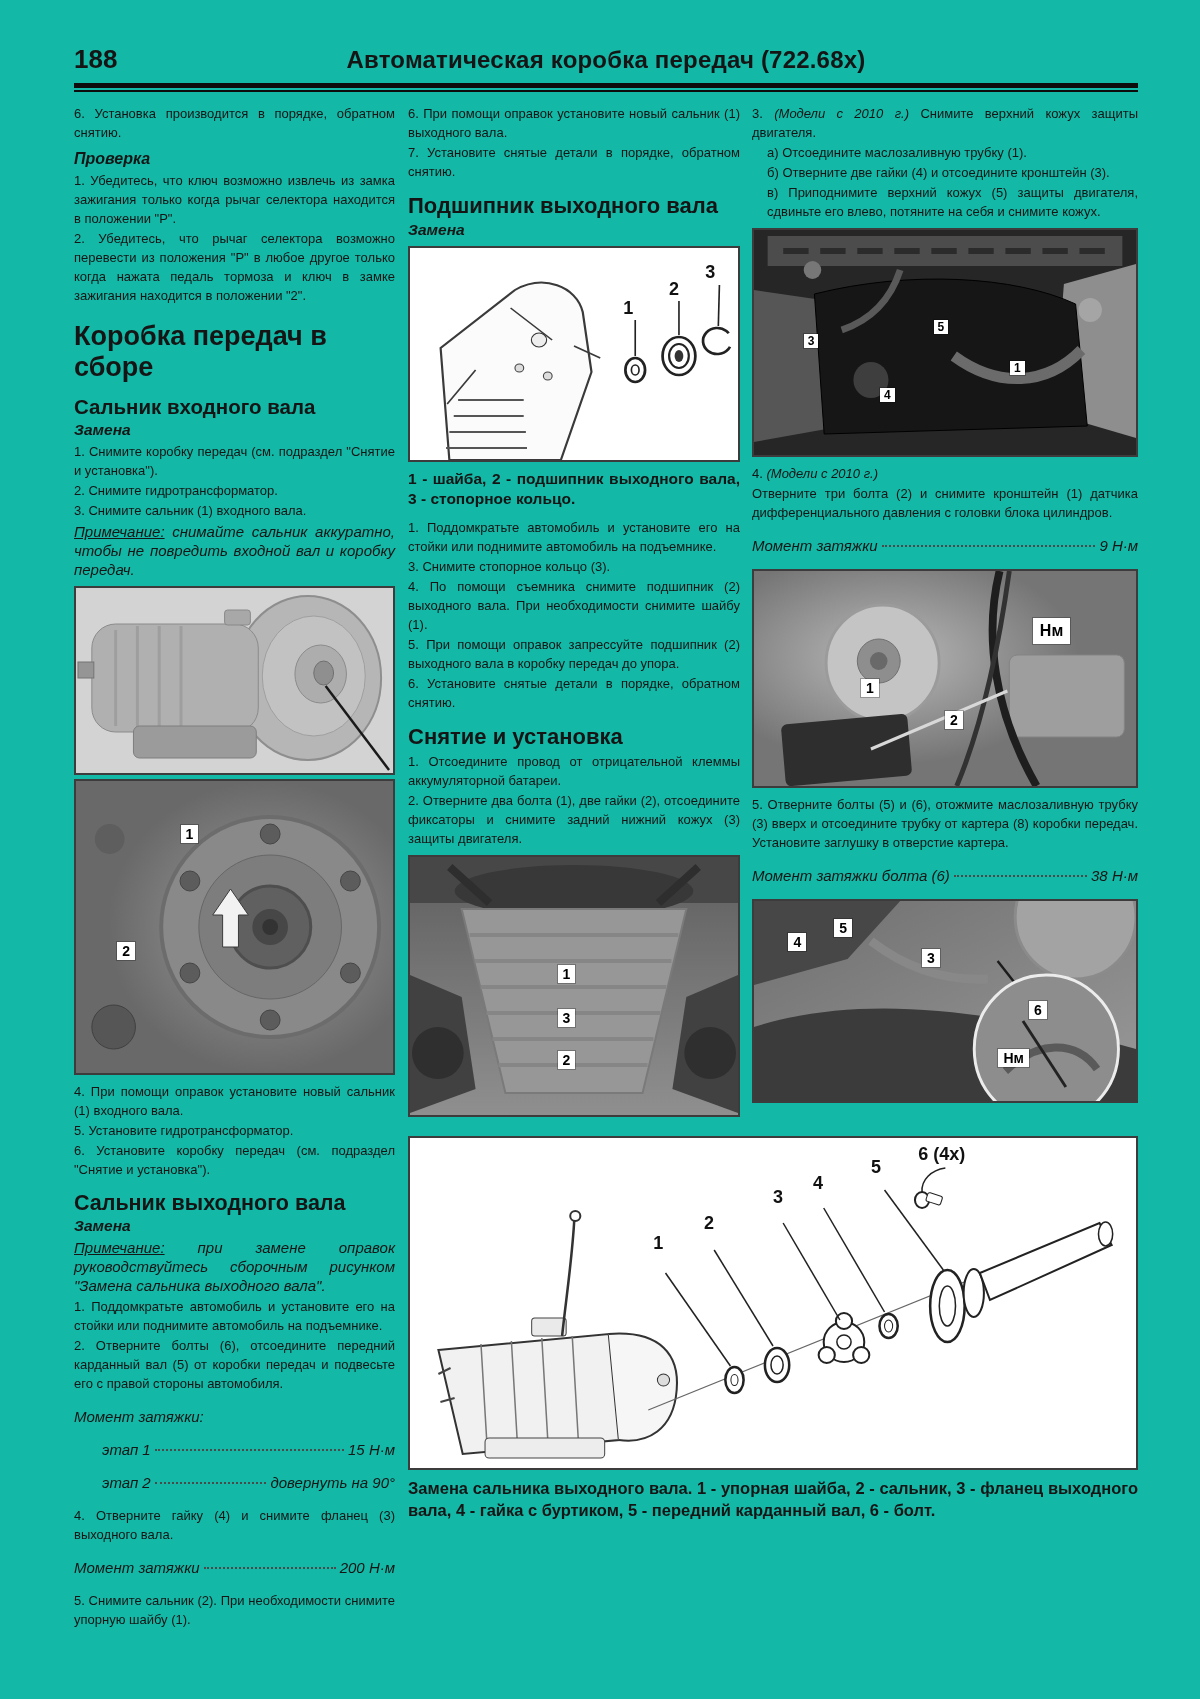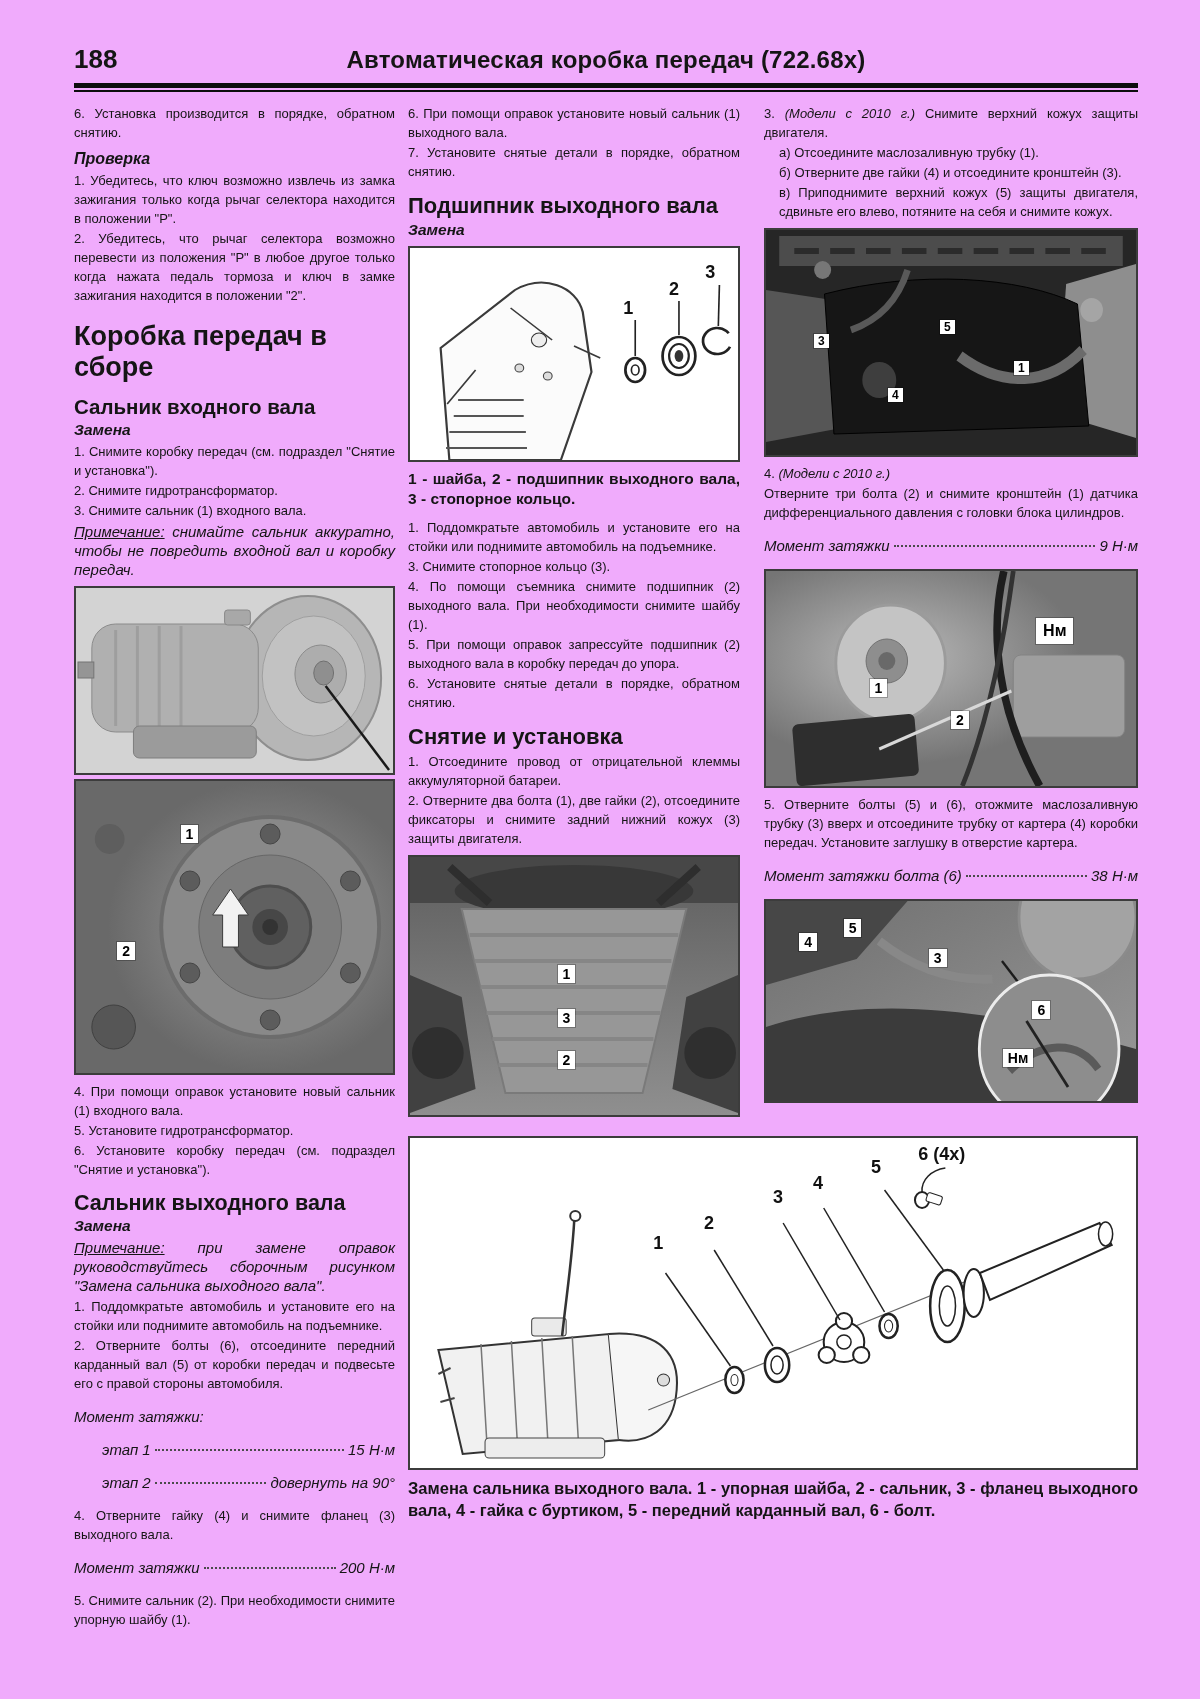--- a/index.html
+++ b/index.html
@@ -1,31 +1,31 @@
 <!DOCTYPE html>
 <html><head>
 <meta charset="utf-8">
 <style>
   html,body{margin:0;padding:0;background:#9a9a9a;}
   .page{
-    width:1200px;height:1699px;margin:0 auto;background:#f0abfc;
+    width:1200px;height:1699px;margin:0 auto;background:#14b8a6;
     font-family:"Liberation Sans", sans-serif;color:#151515;
     box-sizing:border-box;padding:44px 62px 0 74px;position:relative;overflow:hidden;
   }
   
   .hdr{display:flex;align-items:baseline;}
   .hdr .pnum{font-size:26px;font-weight:bold;width:150px;}
   .hdr .ptitle{flex:1;text-align:center;font-size:24px;font-weight:bold;margin-right:150px;letter-spacing:.2px;}
   .rule{border-top:5px solid #0d0d0d;margin-top:8px;}
   .rule2{border-top:2px solid #0d0d0d;margin-top:2px;margin-bottom:12px;}
   
   .cols{display:flex;gap:13px;}
   .c1{width:321px;flex:none;}
   .rgn{flex:1;min-width:0;}
-  .two{display:flex;gap:24px;}
+  .two{display:flex;gap:12px;}
   .c2{width:332px;flex:none;}
   .c3{flex:1;min-width:0;}
   
   p.step{margin:0 0 1px 0;font-size:13px;line-height:19px;text-align:justify;}
   p.sub{padding-left:15px;}
   .h-big{font-size:27px;line-height:31px;font-weight:bold;margin:16px 0 8px;}
   .h-mid{font-size:20.5px;line-height:24px;font-weight:bold;margin:12px 0 2px;}
   .h-sec{font-size:22px;line-height:25px;font-weight:bold;margin:12px 0 3px;}
   .zam{font-size:15.5px;font-weight:bold;font-style:italic;margin:0 0 3px;}
   .chk{font-size:16px;font-weight:bold;font-style:italic;margin:8px 0 3px;}
@@ -268,21 +268,21 @@
               <rect x="262" y="84" width="118" height="82" rx="8" fill="#9e9e9e" stroke="#838383"></rect>
               <path d="M252 0 C236 64 246 140 290 215" stroke="#1e1e1e" stroke-width="8" fill="none"></path>
               <path d="M262 0 C252 70 236 150 208 215" stroke="#323232" stroke-width="5" fill="none"></path>
               <path d="M120 178 L260 120" stroke="#d8d8d8" stroke-width="3"></path>
             </svg>
             <span class="plabel lg" style="left:73%;top:22%;">Нм</span>
             <span class="plabel" style="left:28%;top:50%;">1</span>
             <span class="plabel" style="left:50%;top:65%;">2</span>
           </div>
 
-          <p class="step">5. Отверните болты (5) и (6), отожмите маслозаливную трубку (3) вверх и отсоедините трубку от картера (4) коробки передач. Установите заглушку в отверстие картера.</p>
+          <p class="step">5. Отверните болты (5) и (6), отожмите маслозаливную трубку (3) вверх и отсоедините трубку от картера (8) коробки передач. Установите заглушку в отверстие картера.</p>
           <div class="torq">
             <span>Момент затяжки болта (6)</span>
             <span class="lead"></span>
             <span class="tv">38 Н·м</span>
           </div>
 
           <div class="fig" style="height:200px;">
             <svg viewBox="0 0 392 200" preserveAspectRatio="none">
               <defs>
                   <linearGradient id="gO" x1="0" y1="0" x2="1" y2="1">

